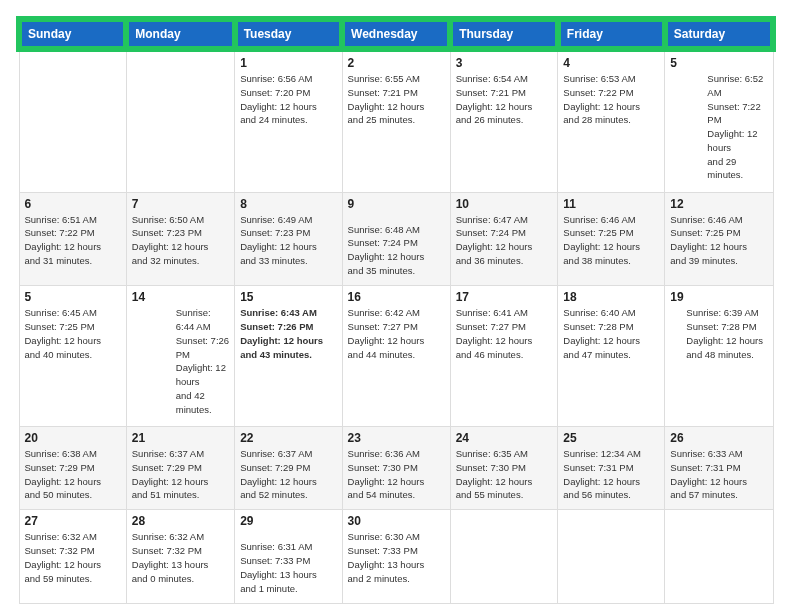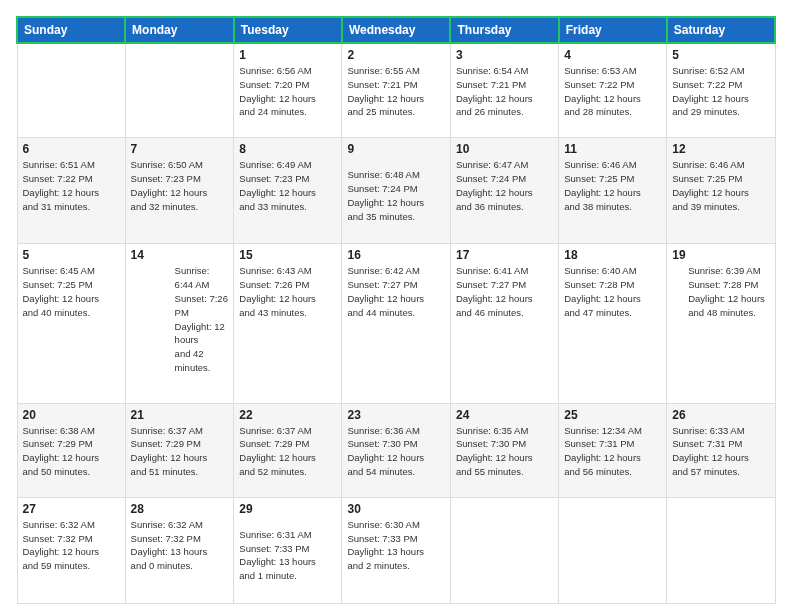--- a/index.html
+++ b/index.html
@@ -65,21 +65,21 @@
       border-collapse: collapse;
       flex: 1;
     }
     .calendar th {
       background: #1a6bc4;
       color: #fff;
       font-size: 12px;
       font-weight: bold;
       text-align: left;
       padding: 5px 6px;
-      border: 2px solid #22c55e;
+      border: 6px solid #22c55e;
     }
     .calendar td {
       width: 109px;
       vertical-align: top;
       padding: 4px 5px;
       border: 1px solid #ddd;
       font-size: 10px;
       color: #333;
       background: #fff;
     }
@@ -146,21 +146,21 @@
           </td>
           <td>
             <span class="day-num">4</span>
             <div class="day-info" style="white-space: pre-line;">Sunrise: 6:53 AM
 Sunset: 7:22 PM
 Daylight: 12 hours
 and 28 minutes.</div>
           </td>
           <td>
             <span class="day-num">5</span>
-            <div class="day-info" style="white-space: pre-line;">Sunrise: 6:52 AM
+            <div class="day-info" style="white-space: pre-line; margin-left: 37px;">Sunrise: 6:52 AM
 Sunset: 7:22 PM
 Daylight: 12 hours
 and 29 minutes.</div>
           </td>
         </tr>
         <tr>
           <td>
             <span class="day-num">6</span>
             <div class="day-info" style="white-space: pre-line;">Sunrise: 6:51 AM
 Sunset: 7:22 PM
@@ -220,21 +220,21 @@
           </td>
           <td>
             <span class="day-num">14</span>
             <div class="day-info" style="white-space: pre-line; margin-left: 44px;">Sunrise: 6:44 AM
 Sunset: 7:26 PM
 Daylight: 12 hours
 and 42 minutes.</div>
           </td>
           <td>
             <span class="day-num">15</span>
-            <div class="day-info" style="white-space: pre-line;">Sunrise: 6:43 AM
+            <div class="day-info" style="white-space: pre-line; font-weight: bold;">Sunrise: 6:43 AM
 Sunset: 7:26 PM
 Daylight: 12 hours
 and 43 minutes.</div>
           </td>
           <td>
             <span class="day-num">16</span>
             <div class="day-info" style="white-space: pre-line;">Sunrise: 6:42 AM
 Sunset: 7:27 PM
 Daylight: 12 hours
 and 44 minutes.</div>

